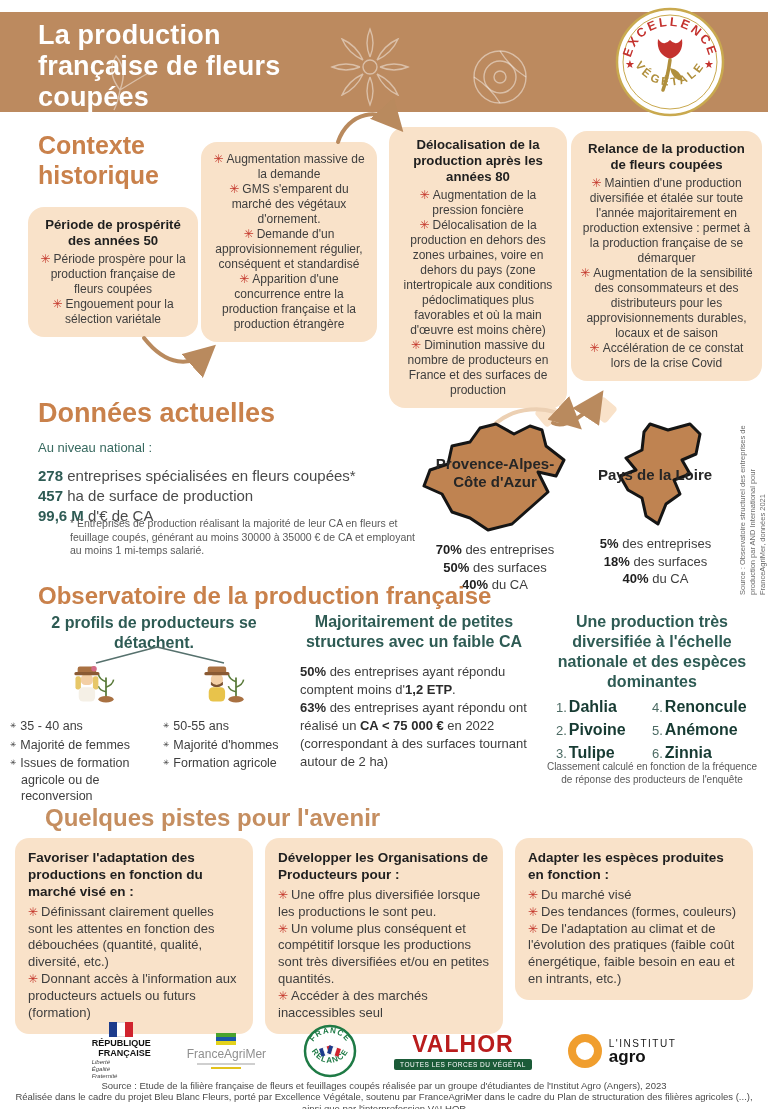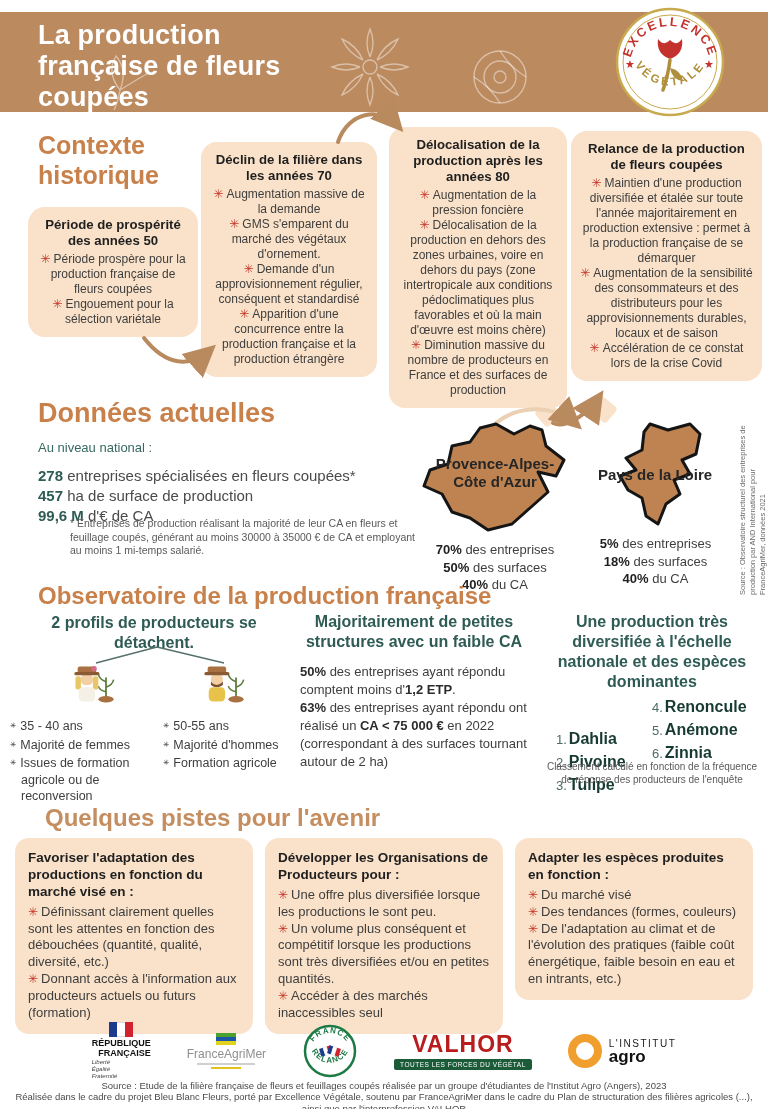--- a/index.html
+++ b/index.html
@@ -143,30 +143,29 @@
       <path d="M56,54 Q54,70 49,84" stroke="#B08F3C" stroke-width="3.5" fill="none" stroke-linecap="round"></path>
       <path d="M56,62 Q67,64 69,75 Q58,74 56,62 Z" fill="#B08F3C"></path>
     </g>
   </svg>
 
   <div class="sect" style="left:38px;top:130px;width:165px;font-size:25px;line-height:1.2;">Contexte historique</div>
 
   <div class="tail" style="left:538px;top:404px;transform:rotate(50deg);"></div>
   <div class="tail" style="left:594px;top:400px;transform:rotate(40deg);"></div>
 
-  <div class="pbox" style="left:28px;top:207px;width:170px;border-radius:17px;">
+  <div class="pbox" style="left:28px;top:207px;width:170px;">
     <div class="bt">Période de prospérité des années 50</div>
     <ul>
       <li><span class="ast">✳</span><span>Période prospère pour la production française de fleurs coupées</span></li>
       <li><span class="ast">✳</span><span>Engouement pour la sélection variétale</span></li>
     </ul>
   </div>
 
   <div class="pbox" style="left:201px;top:142px;width:176px;">
-    <div class="bt">Déclin de la filière dans les années 70</div>
     <ul>
       <li><span class="ast">✳</span><span>Augmentation massive de la demande</span></li>
       <li><span class="ast">✳</span><span>GMS s'emparent du marché des végétaux d'ornement.</span></li>
       <li><span class="ast">✳</span><span>Demande d'un approvisionnement régulier, conséquent et standardisé</span></li>
       <li><span class="ast">✳</span><span>Apparition d'une concurrence entre la production française et la production étrangère</span></li>
     </ul>
   </div>
 
   <div class="pbox" style="left:389px;top:127px;width:178px;">
     <div class="bt">Délocalisation de la production après les années 80</div>
@@ -267,21 +266,21 @@
     <li><span class="sb">✳</span><span>50-55 ans</span></li>
     <li><span class="sb">✳</span><span>Majorité d'hommes</span></li>
     <li><span class="sb">✳</span><span>Formation agricole</span></li>
   </ul>
 
   <div class="colhead" style="left:300px;top:612px;width:228px;">Majoritairement de petites structures avec un faible CA</div>
   <p class="struct-p"><b>50%</b><span> des entreprises ayant répondu comptent moins d'</span><b>1,2 ETP</b><span>.</span><br>
   <b>63%</b><span> des entreprises ayant répondu ont réalisé un </span><b>CA &lt; 75 000 €</b><span> en 2022 (correspondant à des surfaces tournant autour de 2 ha)</span></p>
 
   <div class="colhead" style="left:540px;top:612px;width:224px;">Une production très diversifiée à l'échelle nationale et des espèces dominantes</div>
-  <ul class="species" style="left:556px;margin-top:32px;">
+  <ul class="species" style="left:556px;">
     <li><span class="sn">1.</span><span class="sname">Dahlia</span></li>
     <li><span class="sn">2.</span><span class="sname">Pivoine</span></li>
     <li><span class="sn">3.</span><span class="sname">Tulipe</span></li>
   </ul>
   <ul class="species" style="left:652px;">
     <li><span class="sn">4.</span><span class="sname">Renoncule</span></li>
     <li><span class="sn">5.</span><span class="sname">Anémone</span></li>
     <li><span class="sn">6.</span><span class="sname">Zinnia</span></li>
   </ul>
   <div class="sfoot">Classement calculé en fonction de la fréquence de réponse des producteurs de l'enquête</div>

